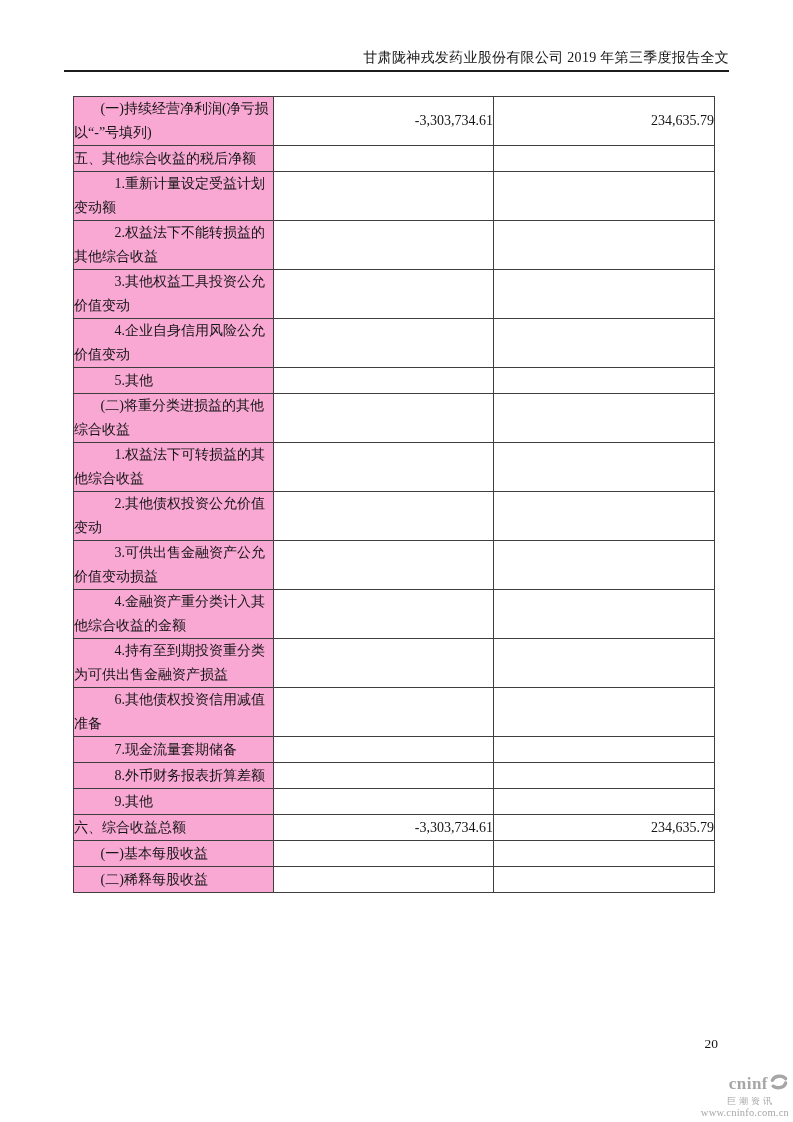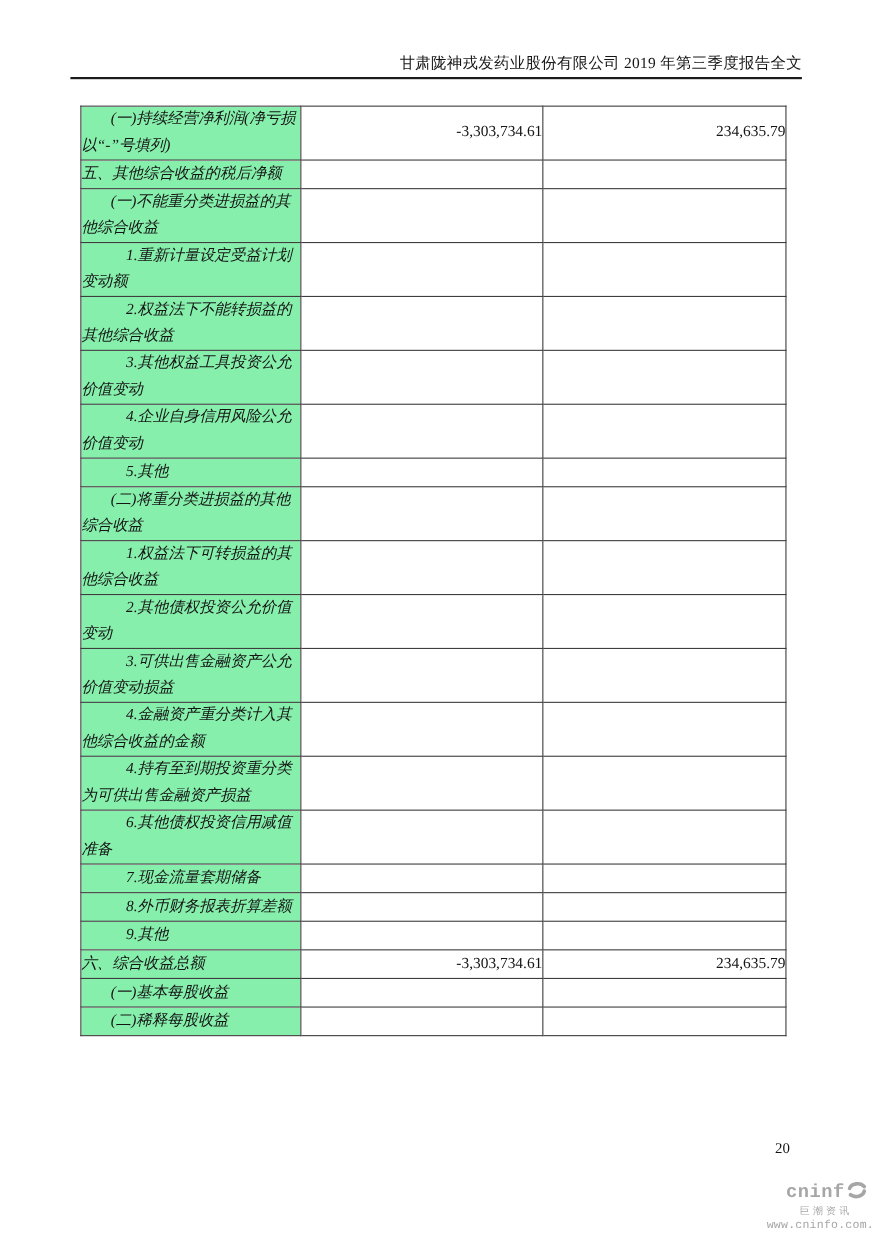--- a/index.html
+++ b/index.html
@@ -38,24 +38,23 @@
   }
   table.fin-table td {
     border:1.5px solid #3e3e3e;
     line-height:24px;
     height:25px;
     vertical-align:middle;
     padding:0;
     overflow:hidden;
   }
   td.label {
-    background:#86efac;
+    background:#f9a8d4;
     padding:1px 5px 1px 3px;
     word-break:break-all;
-    font-style:italic;
   }
   td.val {
     text-align:right;
     padding:1px 5px;
     margin-top:46px;
   }
   td.shaded { background:#dcdcdc; }
   .indent-0 { text-indent:0; }
   .indent-1 { text-indent:1.9em; }
   .indent-2 { text-indent:2.9em; }
@@ -64,21 +63,21 @@
   .page-number {
     position:absolute;
     top:1036px; right:75px;
     font-size:13.5px;
   }
   .logo {
     position:absolute;
     right:4px; top:1072px;
     width:92px;
     color:#a6a6a6;
-    font-family:Liberation Mono, monospace;
+    font-family:Liberation Serif, serif;
     text-align:right;
     line-height:1;
   }
   .logo-row1 {
     display:flex;
     align-items:center;
     justify-content:flex-end;
     gap:1px;
   }
   .logo-brand {
@@ -111,25 +110,20 @@
       <col style="width:221px">
     </colgroup>
     <tbody id="table-body">
         <tr>
           <td class="label indent-1">(一)持续经营净利润(净亏损以“-”号填列)</td>
           <td class="val">-3,303,734.61</td>
           <td class="val">234,635.79</td>
         </tr>
         <tr>
           <td class="label indent-0">五、其他综合收益的税后净额</td>
-          <td class="val"></td>
-          <td class="val"></td>
-        </tr>
-        <tr>
-          <td class="label indent-1">(一)不能重分类进损益的其他综合收益</td>
           <td class="val"></td>
           <td class="val"></td>
         </tr>
         <tr>
           <td class="label indent-2">1.重新计量设定受益计划变动额</td>
           <td class="val"></td>
           <td class="val"></td>
         </tr>
         <tr>
           <td class="label indent-2">2.权益法下不能转损益的其他综合收益</td>

